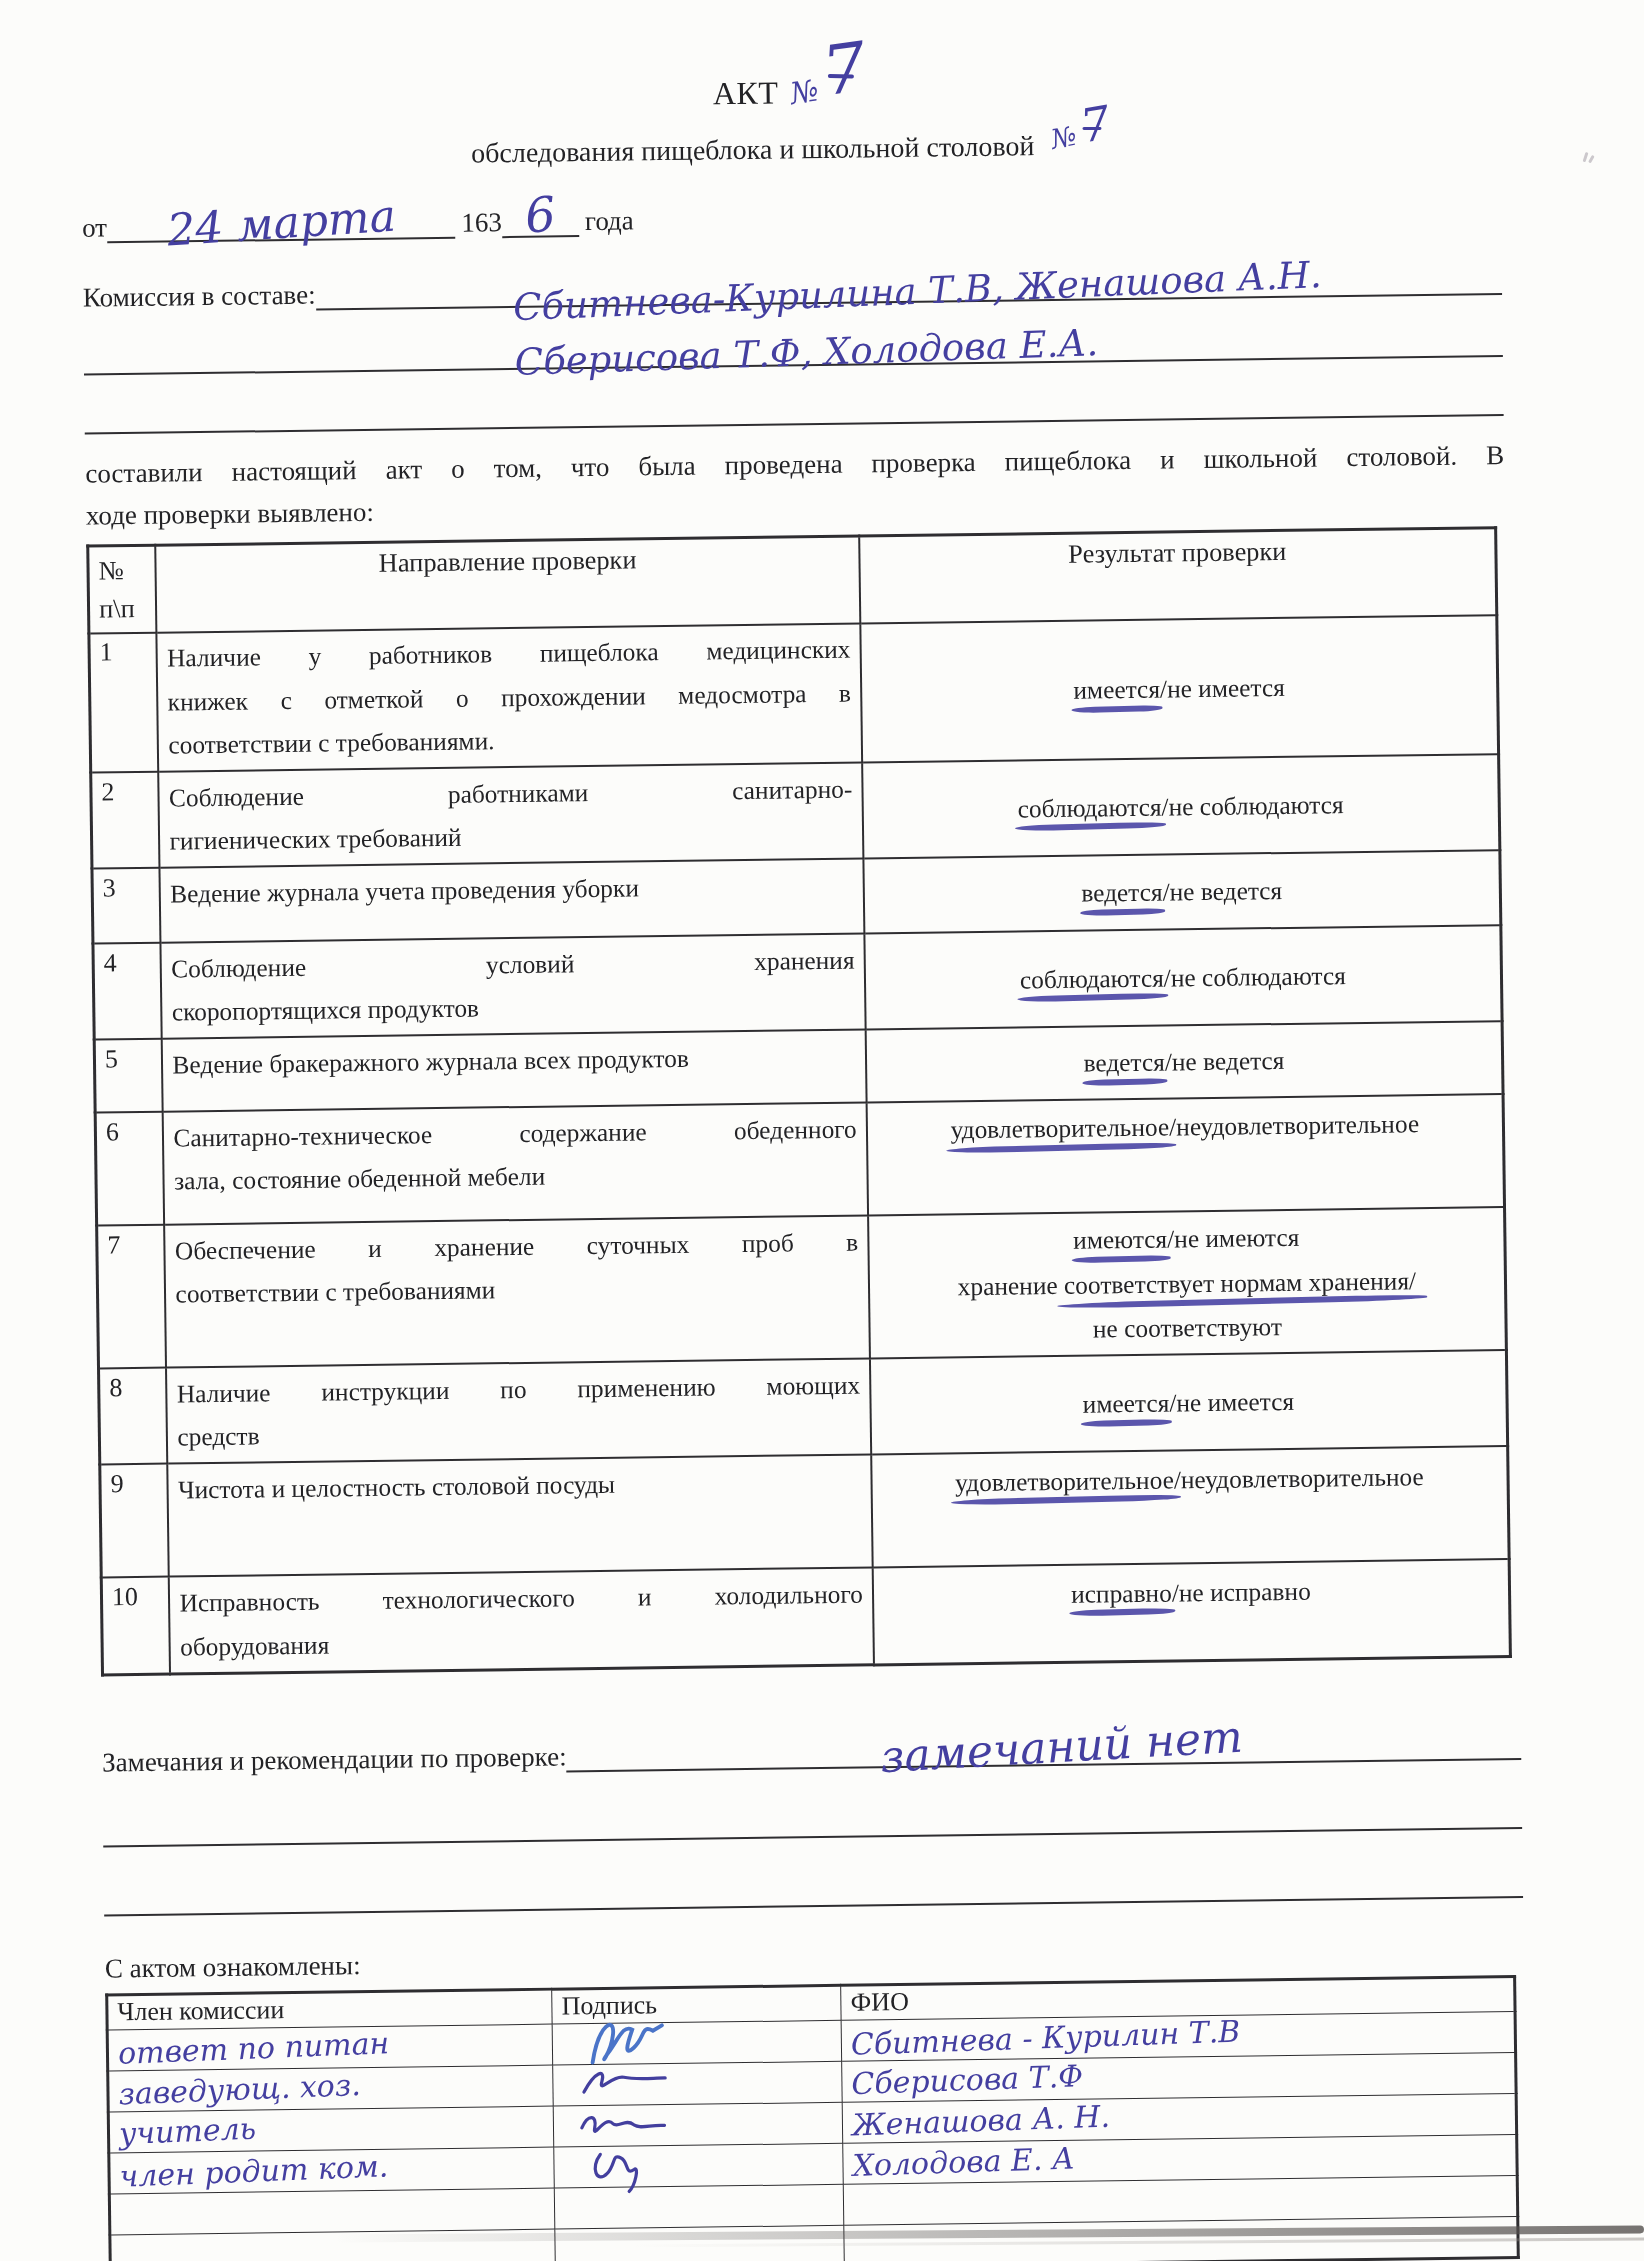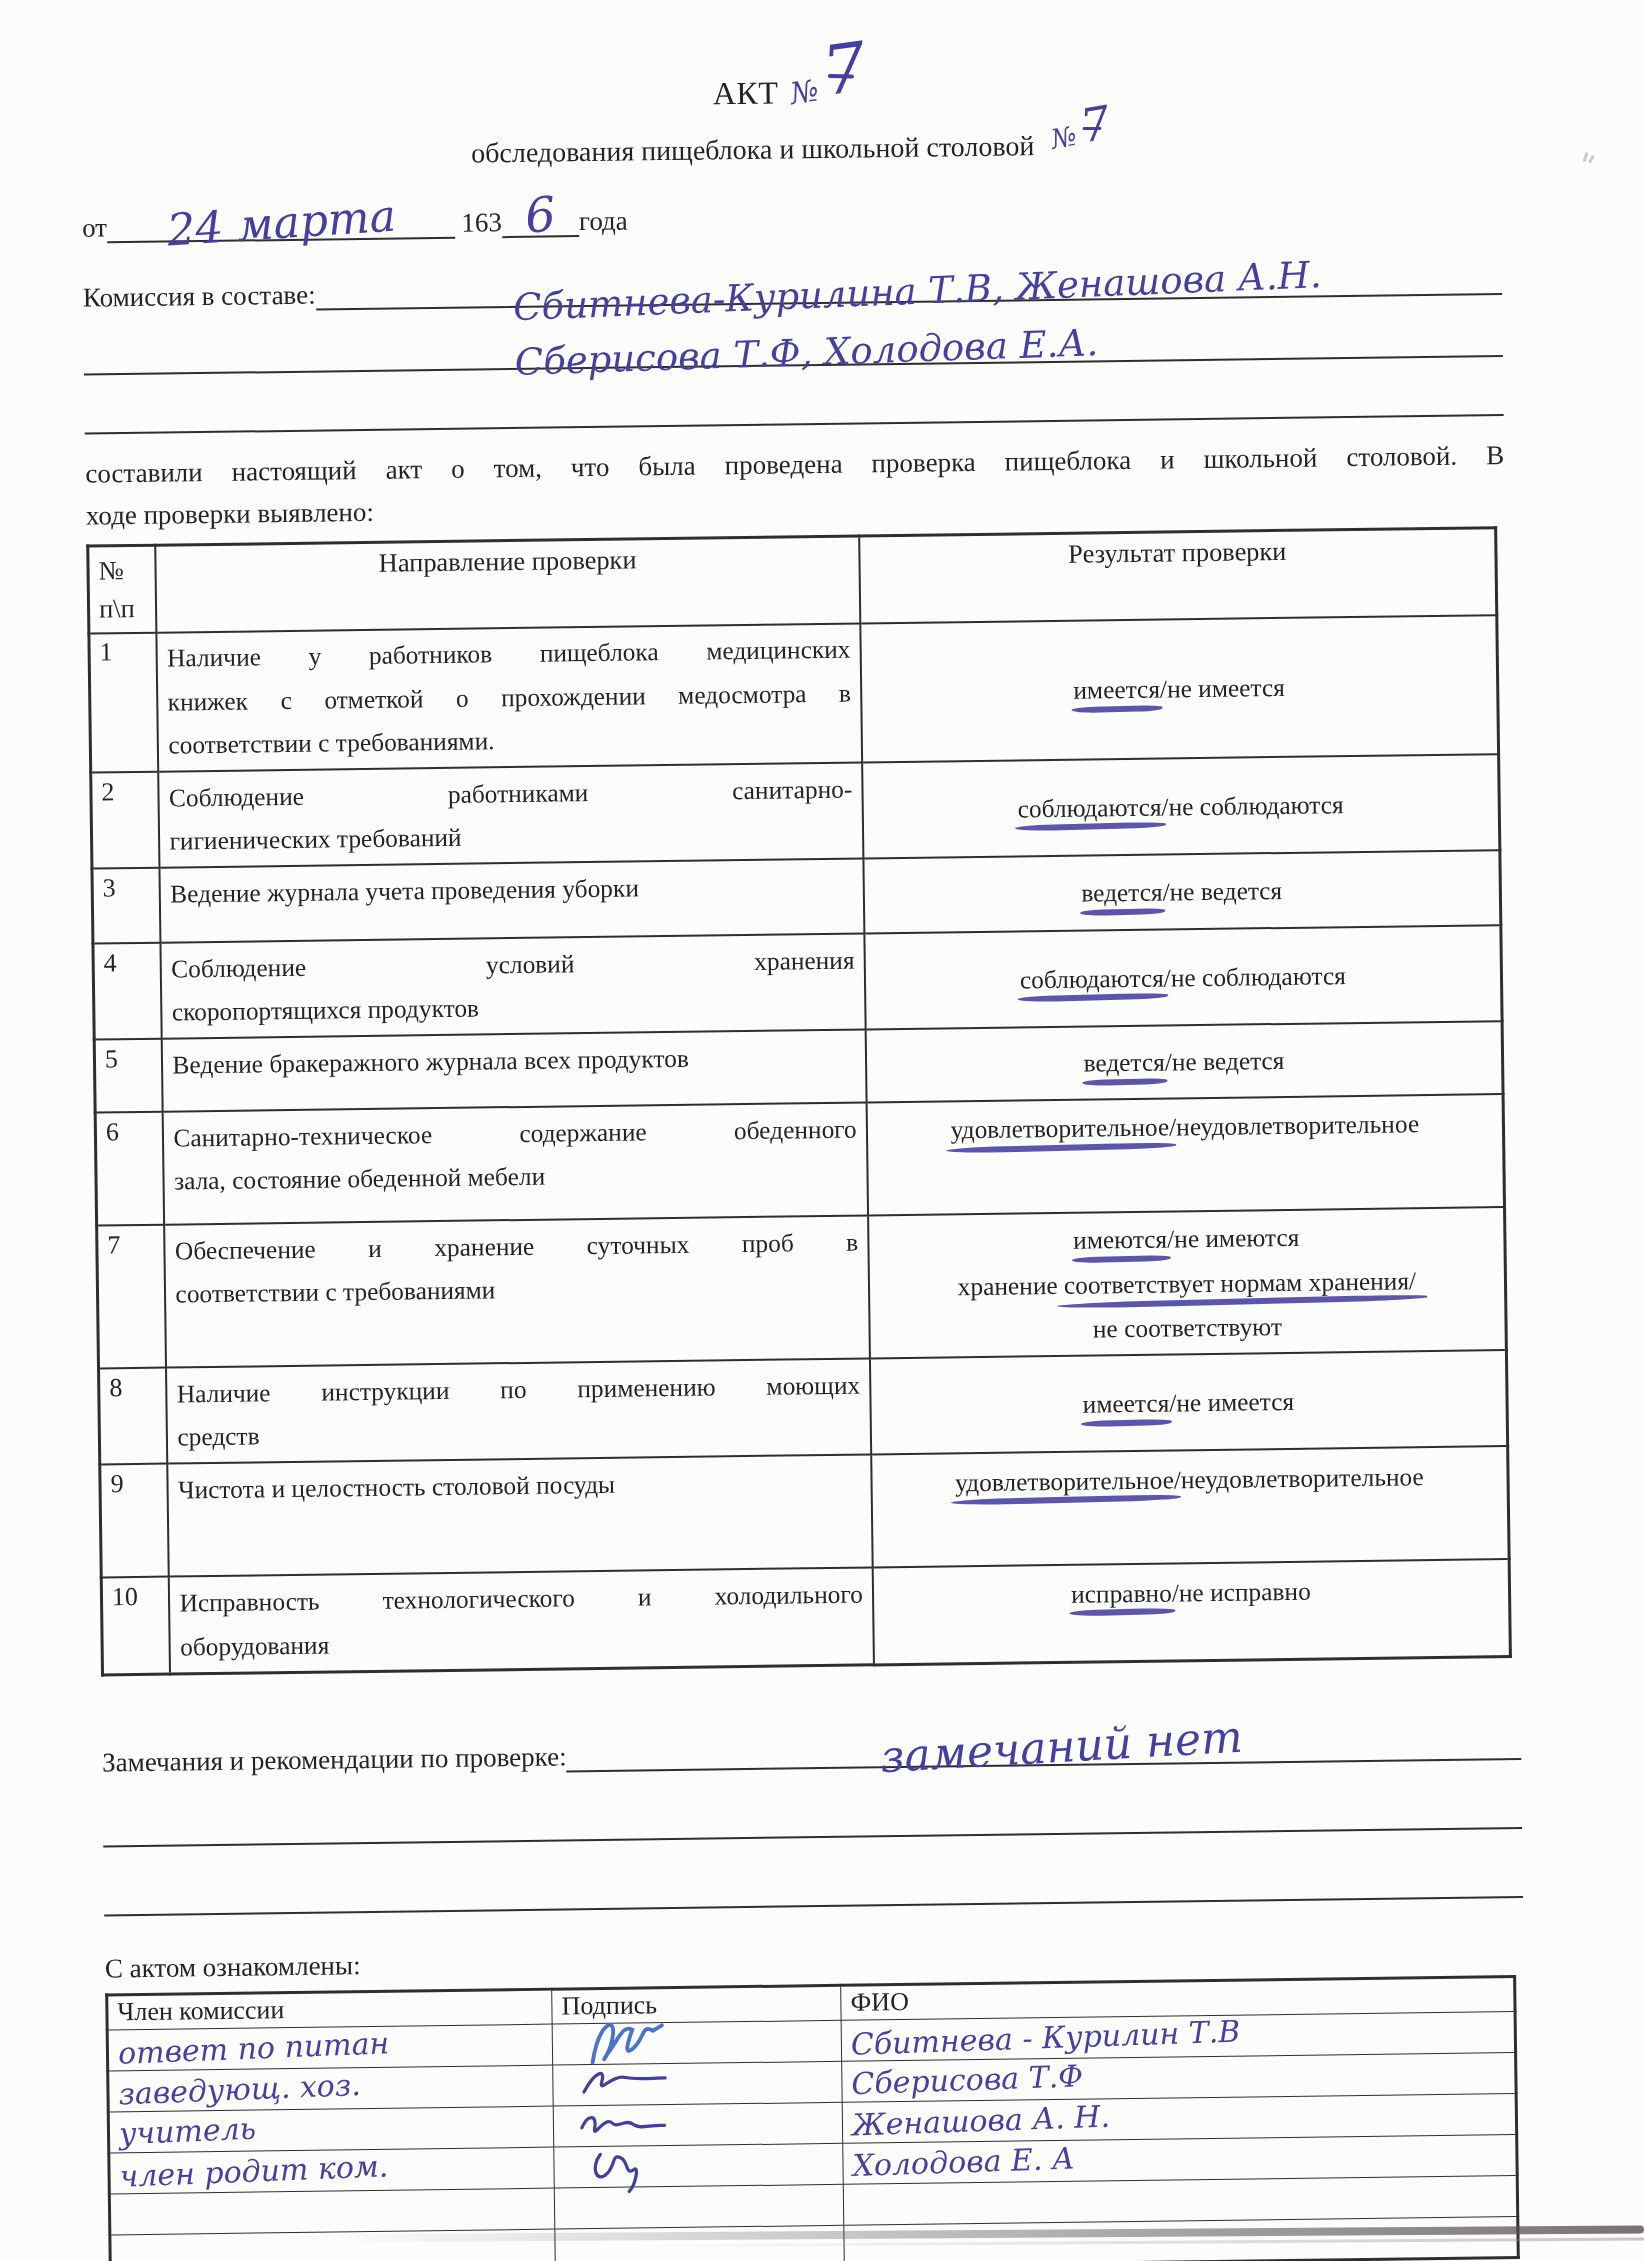--- a/index.html
+++ b/index.html
@@ -36,21 +36,21 @@
   .sm7{position:relative;font-size:46px;margin:0 0 11.6px 1.3px;transform:rotate(-9deg);}
   .sm7::after{content:'';position:absolute;left:1.3px;top:54%;width:19.3px;height:3.2px;background:var(--ink);transform:rotate(9deg);border-radius:1.9px;}
   
   .date-row{display:flex;align-items:flex-end;margin-top:26px;height:45px;font-size:27px;}
   .blank{border-bottom:2.6px solid var(--rule);display:inline-flex;align-items:flex-end;justify-content:center;}
   .date-blank{width:348px;position:relative;}
   .date-hw{font-size:44px;transform:rotate(-3deg);position:relative;bottom:-6.4px;}
   .year-printed{margin:0 0 0 6.4px;}
   .year-blank{width:77px;position:relative;}
   .year-hw{font-size:48px;transform:rotate(-4deg);position:relative;bottom:-3.9px;}
-  .date-suffix{margin-left:0;}
+  .date-suffix{margin-left:6px;}
   
   .comm-row{display:flex;align-items:flex-end;margin-top:13px;height:57px;font-size:27px;}
   .comm-label{white-space:nowrap;}
   .comm-blank{flex:1;position:relative;}
   .comm-hw{font-size:37px;transform:rotate(-1.6deg);position:relative;bottom:-9px;left:9px;}
   .comm-row2{display:flex;align-items:flex-end;height:62px;}
   .comm-blank2{flex:1;position:relative;}
   .comm-hw2{font-size:37px;transform:rotate(-1.2deg);position:relative;bottom:-7.7px;left:13px;}
   .comm-row3{height:59px;display:flex;align-items:flex-end;}
   .comm-blank3{flex:1;}

